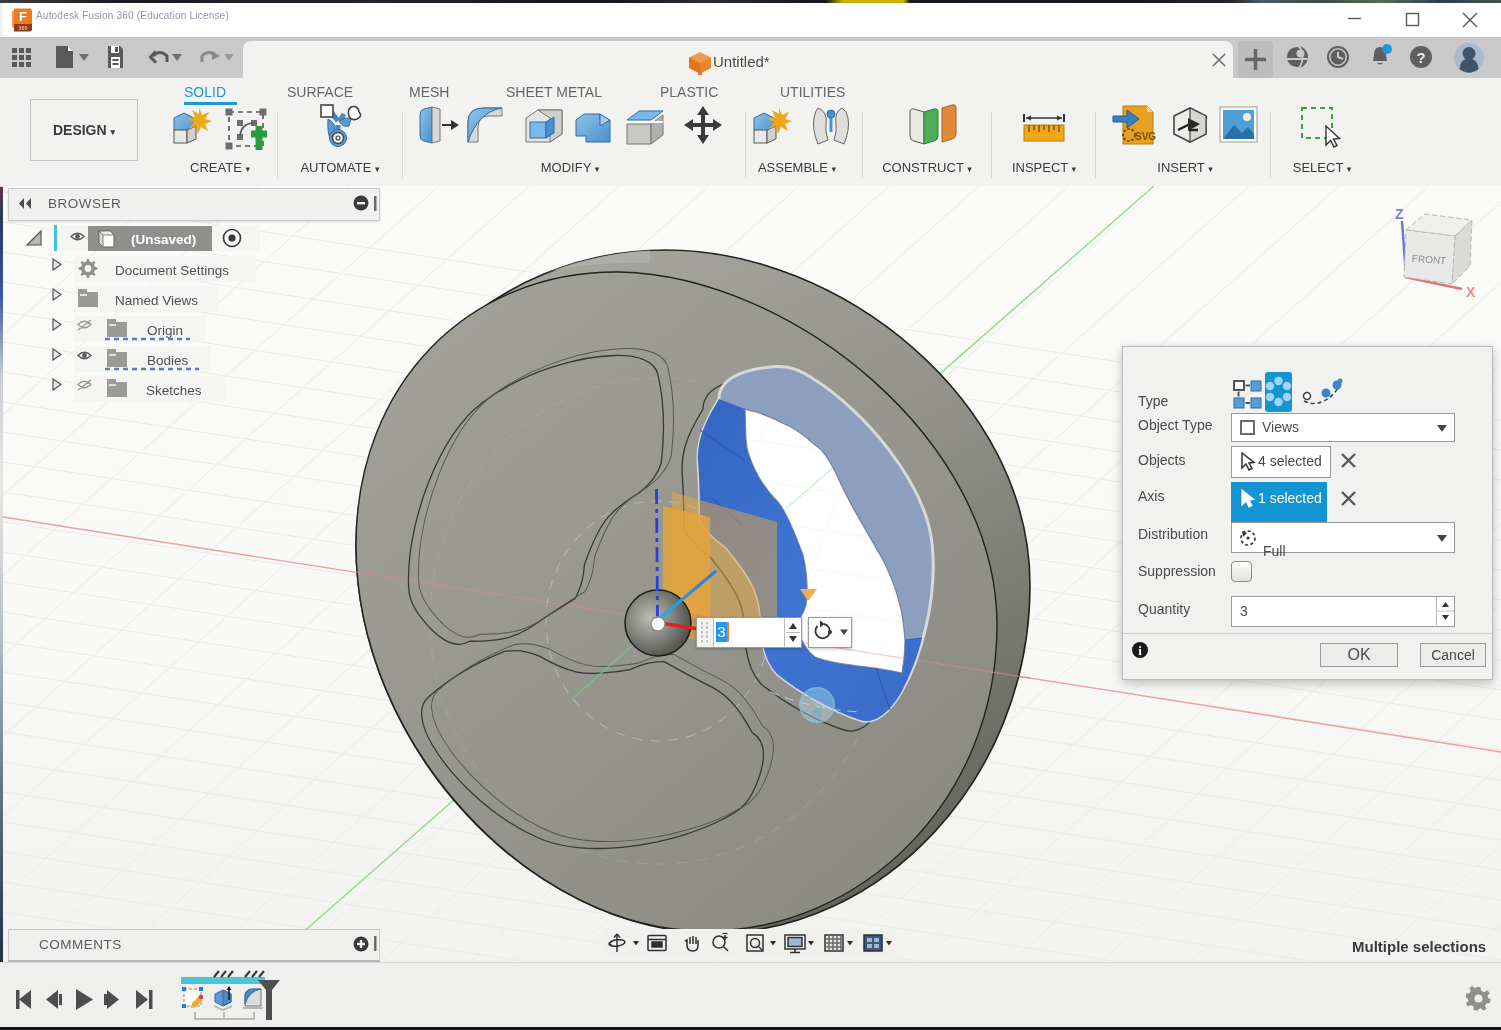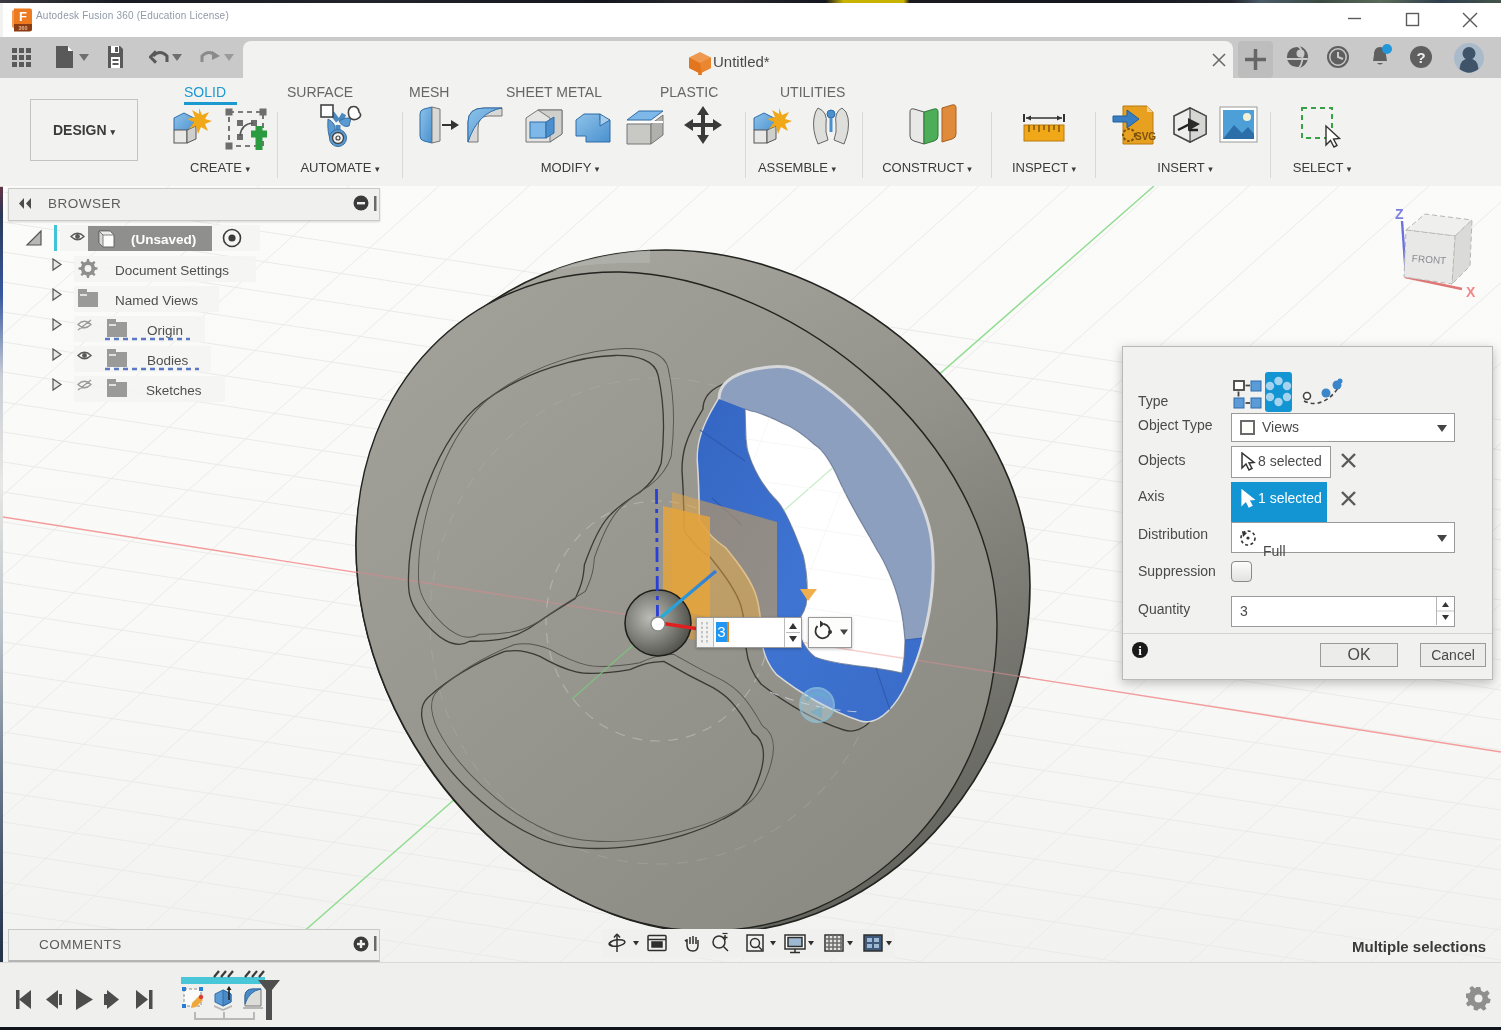--- a/index.html
+++ b/index.html
@@ -752,21 +752,21 @@
     <div class="abs" style="left:30px;top:5px;">Views</div>
     <svg class="abs" style="left:204px;top:10px;" width="14" height="10">
         <path d="M1 1 L11 1 L6 8 Z" fill="#444"></path>
       </svg>
   </div>
   <div class="abs" style="left:15px;top:105px;">Objects</div>
   <div class="abs" style="left:108px;top:99px;width:98px;height:30px;background:#fff;border:1px solid #9a9a9a;">
     <svg class="abs" style="left:6px;top:5px;" width="18" height="20">
         <path d="M4 1 L4 16 L8 12 L11 18 L14 16.5 L11 11 L16 10.5 Z" fill="#fff" stroke="#333" stroke-width="1.5"></path>
       </svg>
-    <div class="abs" style="left:26px;top:6px;">8 selected</div>
+    <div class="abs" style="left:26px;top:6px;">4 selected</div>
   </div>
   <svg class="abs" style="left:215px;top:103px;" width="22" height="22">
       <g stroke="#5a5a5a" stroke-width="2.4">
         <line x1="4" y1="4" x2="17" y2="17"></line>
         <line x1="17" y1="4" x2="4" y2="17"></line>
       </g>
     </svg>
   <div class="abs" style="left:15px;top:141px;">Axis</div>
   <div class="abs" style="left:108px;top:135px;width:96px;height:42px;background:#1295d2;">
     <svg class="abs" style="left:7px;top:7px;" width="18" height="20">

